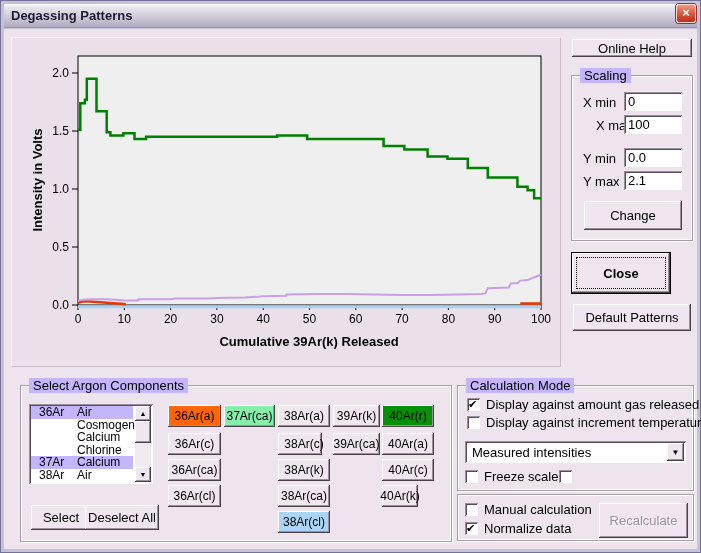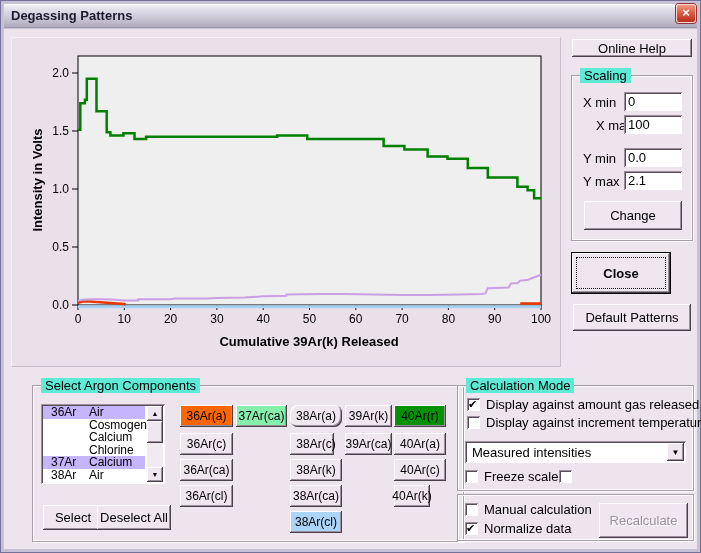--- a/index.html
+++ b/index.html
@@ -28,21 +28,21 @@
   .btn { position:absolute; background:#EFE6EF; display:flex; align-items:center; justify-content:center;
     font-size:13px; cursor:default; white-space:nowrap;
     box-shadow:inset -1px -1px 0 #4A404A, inset 1px 1px 0 #FFFFFF, inset -2px -2px 0 #9D8F9D; }
   .btn-default { box-shadow:inset 0 0 0 1px #000, inset -2px -2px 0 #4A404A, inset 2px 2px 0 #FFFFFF, inset -3px -3px 0 #9D8F9D; font-weight:bold; }
   .btn-default::after { content:""; position:absolute; inset:5px; border:1px dotted #000; }
   .btn-disabled { color:#9D8F9D; text-shadow:1px 1px 0 #FFF; }
   .field { position:absolute; background:#FFF; border:none; font:13px "Liberation Sans",sans-serif; padding:1px 4px;
     box-shadow:inset 1px 1px 0 #9D8F9D, inset -1px -1px 0 #FFF, inset 2px 2px 0 #574C57; }
   .group { position:absolute; border:1px solid #A79BA7;
     box-shadow:inset 1px 1px 0 #FFF, inset -1px -1px 0 #FFF, 1px 1px 0 #FFF; }
-  .group-label { position:absolute; top:-8px; left:8px; background:#5eead4; padding:0 4px; font-size:13px; white-space:nowrap; }
+  .group-label { position:absolute; top:-8px; left:8px; background:#c4b5fd; padding:0 4px; font-size:13px; white-space:nowrap; }
   .lbl { position:absolute; font-size:13px; white-space:nowrap; }
 
   .cbrow { position:absolute; display:flex; align-items:center; gap:6px; height:15px; white-space:nowrap; }
   .cbx { width:13px; height:13px; background:#FFF; flex:0 0 13px; position:relative;
     box-shadow:inset 1px 1px 0 #9D8F9D, inset -1px -1px 0 #FFF, inset 2px 2px 0 #574C57; }
   .cbx .tick { display:none; position:absolute; left:1px; top:-1px; font-size:11px; line-height:14px; }
   .cbx.checked .tick { display:block; }
 
   
   .listbox { position:absolute; left:8px; top:18px; width:124px; height:80px; background:#FFF;
@@ -142,21 +142,21 @@
     </div>
 
     <div class="btn btn-default" style="left:567px; top:223px; width:100px; height:42px;">
       <span>Close</span>
     </div>
 
     <div class="btn" style="left:569px; top:275px; width:118px; height:27px;">
       <span>Default Patterns</span>
     </div>
 
-    <div class="group" style="left:28px; top:356px; width:432px; height:157px;" id="components-group">
+    <div class="group" style="left:16px; top:356px; width:432px; height:157px;" id="components-group">
       <span class="group-label">Select Argon Components</span>
 
       <div class="listbox">
         <div id="listbox-rows">
             <div class="lrow sel">
               <span class="c1">36Ar</span>
               <span class="c2">Air</span>
             </div>
             <div class="lrow">
               <span class="c1"></span>
@@ -195,21 +195,21 @@
       </div>
       <div class="btn" style="left:64px; top:119px; width:74px; height:25px;">
         <span>Deselect All</span>
       </div>
 
     <div class="btn gridbtn" style="left: 147px; top: 19px; width: 53px; background: rgb(255, 102, 0);">36Ar(a)</div>
         <div class="btn gridbtn" style="left: 147px; top: 47px; width: 53px;">36Ar(c)</div>
         <div class="btn gridbtn" style="left: 147px; top: 73px; width: 53px;">36Ar(ca)</div>
         <div class="btn gridbtn" style="left: 147px; top: 99px; width: 53px;">36Ar(cl)</div>
         <div class="btn gridbtn" style="left: 203px; top: 19px; width: 51px; background: #86efac;">37Ar(ca)</div>
-        <div class="btn gridbtn" style="left: 257px; top: 19px; width: 52px; border-radius: 8px;">38Ar(a)</div>
+        <div class="btn gridbtn" style="left: 257px; top: 19px; width: 52px;">38Ar(a)</div>
         <div class="btn gridbtn" style="left: 257px; top: 47px; width: 44px; padding-left: 8px;">38Ar(c)</div>
         <div class="btn gridbtn" style="left: 257px; top: 73px; width: 52px;">38Ar(k)</div>
         <div class="btn gridbtn" style="left: 257px; top: 99px; width: 52px;">38Ar(ca)</div>
         <div class="btn gridbtn" style="left: 257px; top: 125px; width: 52px; background: rgb(170, 212, 248);">38Ar(cl)</div>
         <div class="btn gridbtn" style="left: 312px; top: 19px; width: 47px;">39Ar(k)</div>
         <div class="btn gridbtn" style="left: 312px; top: 47px; width: 47px;">39Ar(ca)</div>
         <div class="btn gridbtn" style="left: 361px; top: 19px; width: 52px; background: rgb(5, 144, 5);">40Ar(r)</div>
         <div class="btn gridbtn" style="left: 361px; top: 47px; width: 52px;">40Ar(a)</div>
         <div class="btn gridbtn" style="left: 361px; top: 73px; width: 52px;">40Ar(c)</div>
         <div class="btn gridbtn" style="left: 361px; top: 99px; width: 36px;">40Ar(k)</div>

